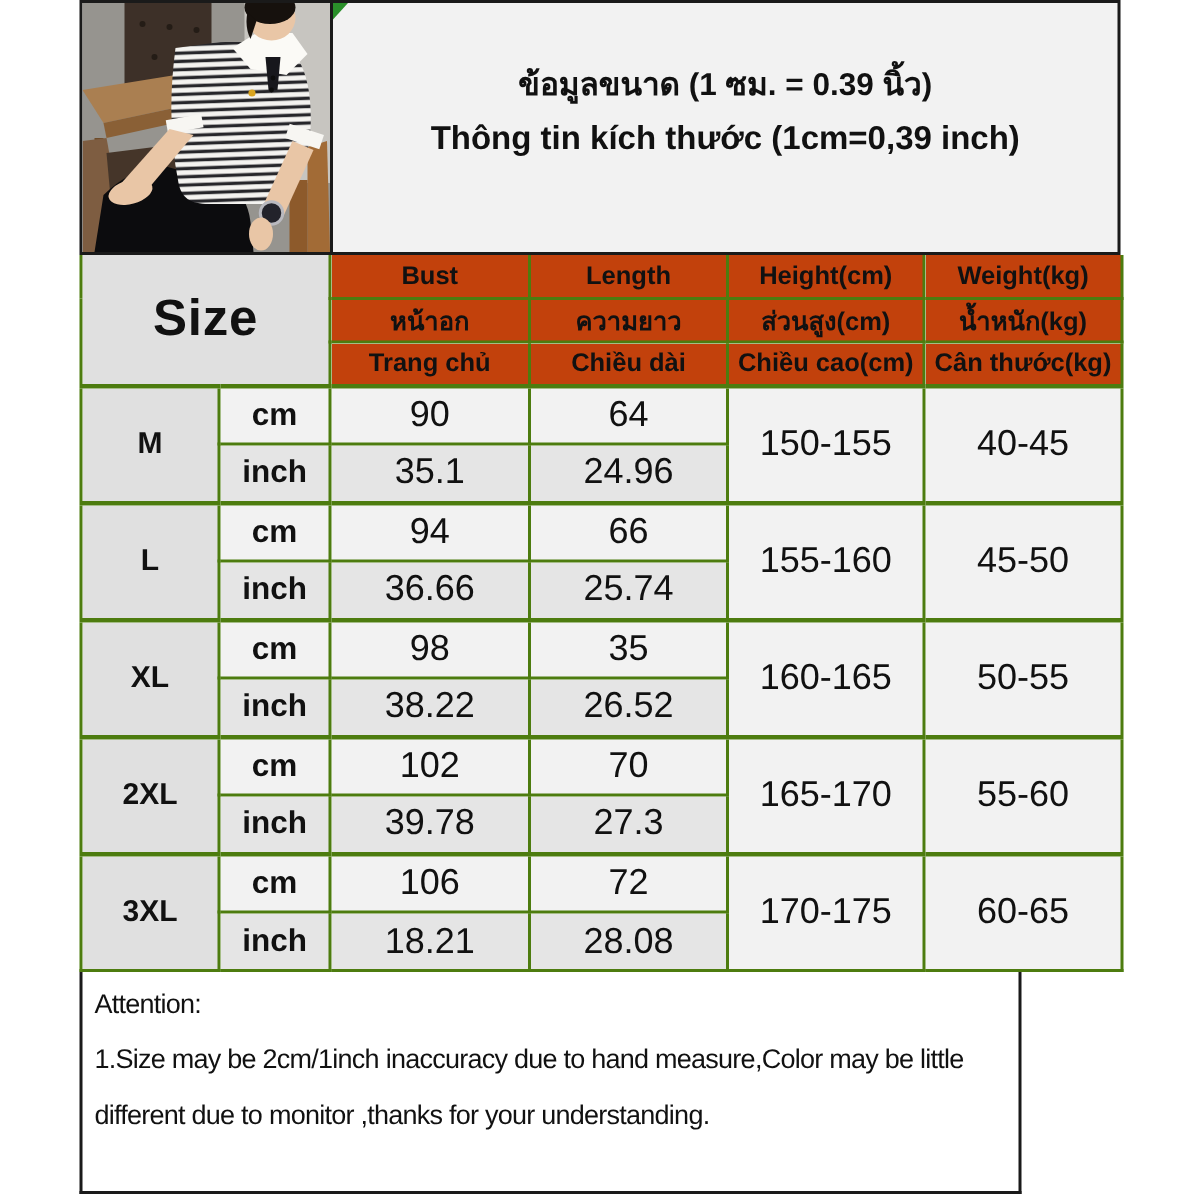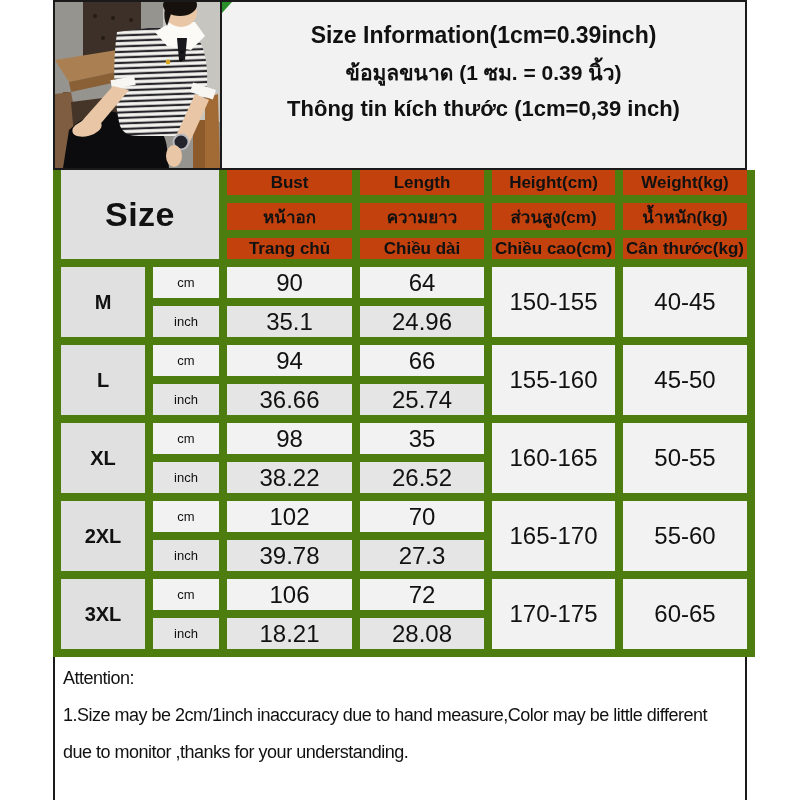--- a/index.html
+++ b/index.html
@@ -40,40 +40,40 @@
   .title-box .t1 { font-size: 23px; font-weight: bold; }
   .title-box .t2 { font-size: 21px; font-weight: bold; }
   .title-box .t3 { font-size: 22px; font-weight: bold; }
 
   
   table.tbl {
     border-collapse: collapse; table-layout: fixed;
     width: 694px;
   }
   table.tbl td {
-    border: 8px solid #4d7c0f;
+    border: 2px solid #4d7c0f;
     text-align: center; vertical-align: middle;
     padding: 0; overflow: hidden;
   }
   table.tbl tr:first-child td { border-top: 0; }
   tr.hrow { height: 29px; }
   tr.drow { height: 39px; }
   tr.gstart td { border-top-width: 3px; }
   td.size-head { background: #e0e0e0; font-size: 34px; font-weight: bold; letter-spacing: 0.5px; }
   td.hcell { background: #c2410c; font-weight: bold; font-size: 17px; }
   td.size-label { background: #e0e0e0; font-weight: bold; font-size: 20px; }
-  td.unit { font-weight: normal; font-size: 13px; }
+  td.unit { font-weight: bold; font-size: 21px; }
   td.bg-light { background: #f2f2f2; }
   td.bg-white { background: #e5e5e5; }
   td.val { font-size: 24px; }
 
   
   .attention {
     border: 2px solid #1a1a1a; border-top: 0;
-    height: 148px; width: 694px;
+    height: 148px; width: 628px;
     padding: 3px 8px 0 8px;
     font-size: 18px; line-height: 37px;
     letter-spacing: -0.5px;
     background: #ffffff;
   }
 </style>
 </head>
 <body>
 
 <div class="sheet">
@@ -122,21 +122,20 @@
           <ellipse cx="125" cy="3" rx="17" ry="11" fill="#16110d"></ellipse>
           <path d="M110,6 Q108,16 112,24 L116,12 Z" fill="#16110d"></path>
           <circle cx="127" cy="50" r="1.6" fill="#0c0c0c"></circle>
           <circle cx="126" cy="58" r="1.6" fill="#0c0c0c"></circle>
           <circle cx="113" cy="60" r="2.4" fill="#d9a41f"></circle>
         </g>
       </svg>
     </div>
     <div class="green-tri"></div>
     <div class="title-box">
-      <div class="t1">Size Information(1cm=0.39inch)</div>
       <div class="t2">ข้อมูลขนาด (1 ซม. = 0.39 นิ้ว)</div>
       <div class="t3">Thông tin kích thước (1cm=0,39 inch)</div>
     </div>
   </div>
 
   <table class="tbl">
     <colgroup>
       <col style="width:92px">
         <col style="width:74px">
         <col style="width:133px">

